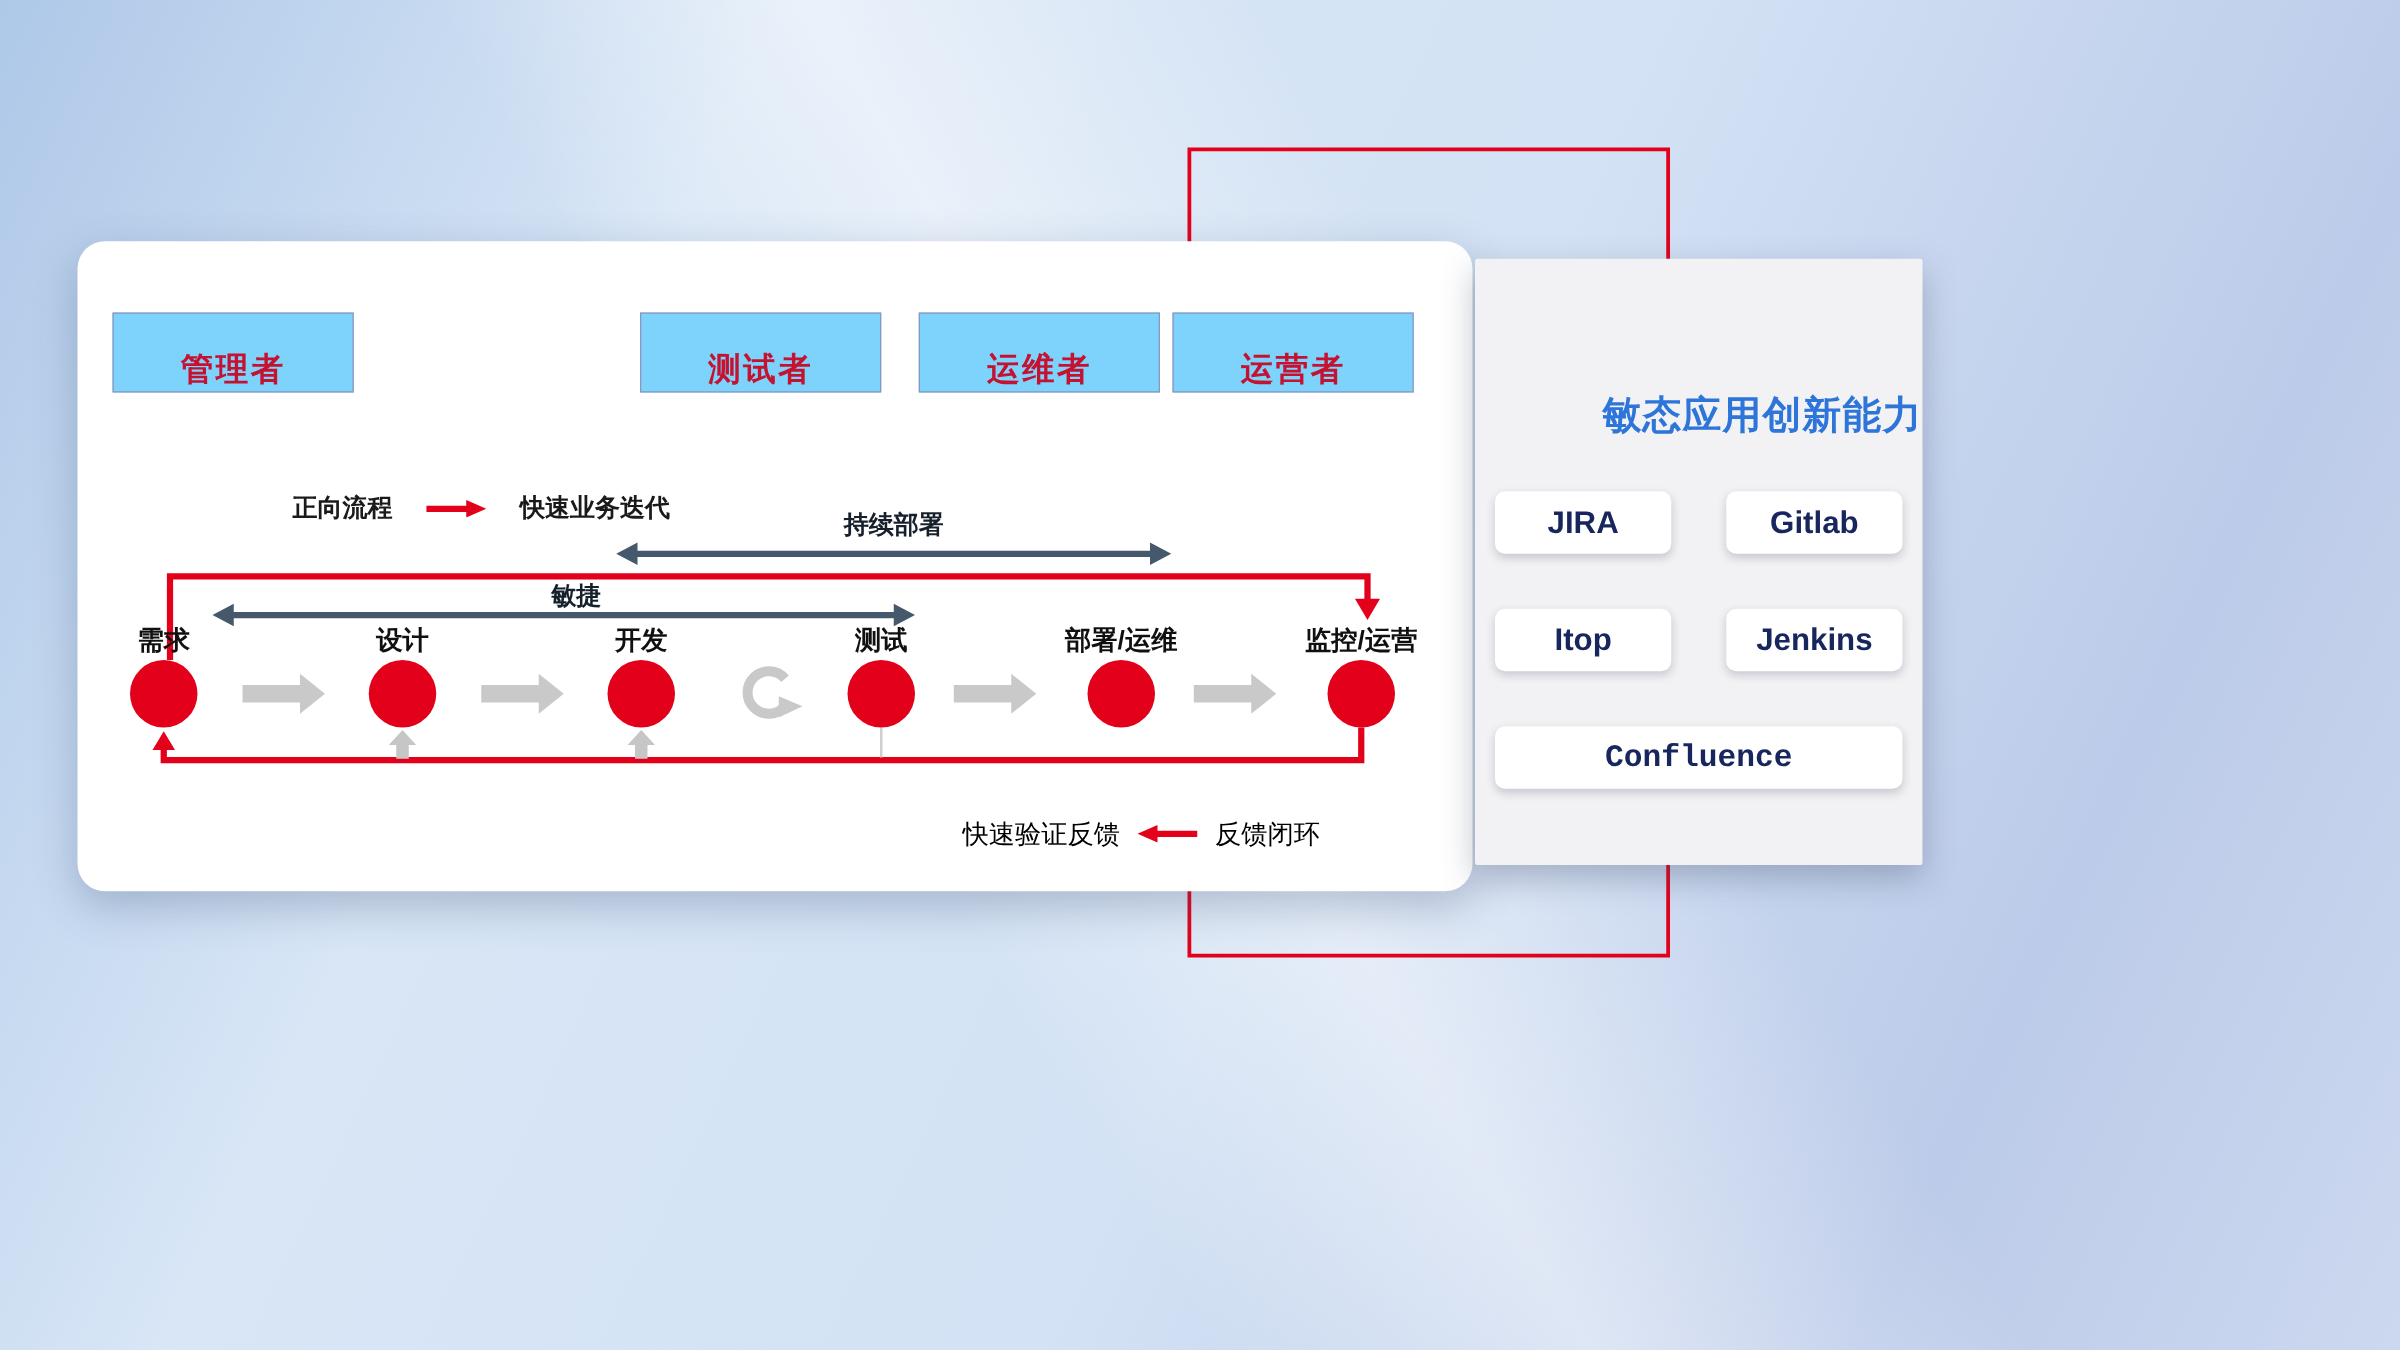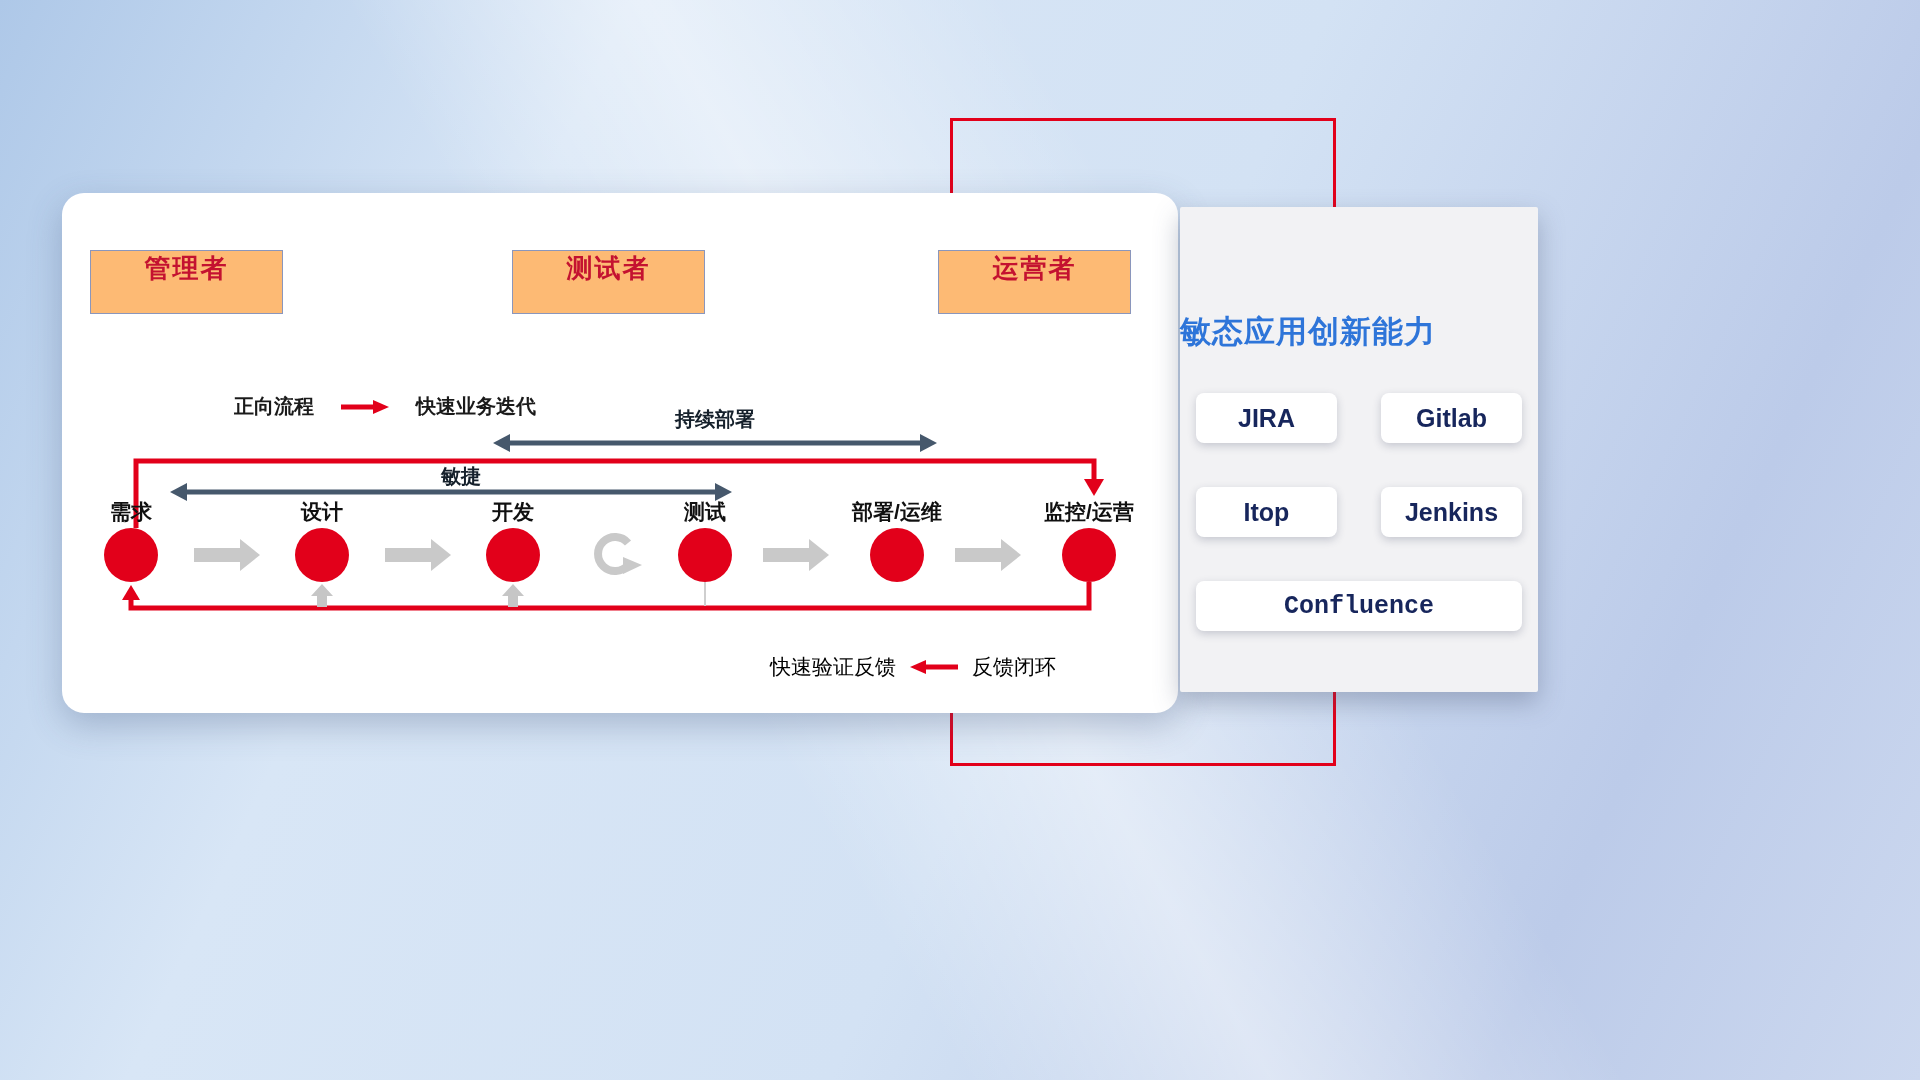--- a/index.html
+++ b/index.html
@@ -22,22 +22,22 @@
     border:3px solid #e2001a;z-index:1;
   }
   
   .card{
     position:absolute;left:62px;top:193px;width:1116px;height:520px;
     background:#ffffff;border-radius:22px;z-index:2;
     box-shadow:0 12px 34px rgba(60,80,120,.30);
   }
   .role-box{
     position:absolute;top:57px;width:191px;height:62px;
-    border:1.5px solid #8a96bc;background:#fdba74;
-    display:flex;align-items:flex-start;justify-content:center;
+    border:1.5px solid #8a96bc;background:#7dd3fc;
+    display:flex;align-items:flex-end;justify-content:center;
   }
   .role-box span{
     color:#c41230;font-size:26px;font-weight:bold;letter-spacing:2px;
   }
   .headline{
     position:absolute;left:48px;top:138px;margin:0;width:1030px;
     font-size:23px;font-weight:bold;color:#141414;letter-spacing:1px;white-space:nowrap;
   }
   .legend-forward{
     position:absolute;left:172px;top:200px;display:flex;align-items:center;gap:27px;
@@ -61,21 +61,21 @@
   .panel{
     position:absolute;left:1180px;top:207px;width:358px;height:485px;
     background:#f2f2f4;z-index:3;border-radius:2px;
     box-shadow:0 10px 26px rgba(70,80,110,.35);
   }
   .panel-title1{
     position:absolute;left:0;top:36px;width:100%;text-align:center;
     color:#2e75d9;font-size:33px;font-weight:bold;letter-spacing:3px;
   }
   .panel-title2{
-    position:absolute;left:0;top:104px;width:100%;text-align:left;
+    position:absolute;left:0;top:104px;width:100%;text-align:right;
     color:#2e75d9;font-size:31px;font-weight:bold;letter-spacing:1px;
   }
   .tools{
     position:absolute;left:16px;top:186px;width:326px;
     display:grid;grid-template-columns:1fr 1fr;column-gap:26px;row-gap:31px;gap:44px;
   }
   .tool-chip{
     height:50px;background:#ffffff;border-radius:8px;
     box-shadow:0 3px 8px rgba(40,50,80,.22);
     display:flex;align-items:center;justify-content:center;
@@ -90,20 +90,23 @@
 
   <div class="red-frame"></div>
 
   <section class="card">
 
     <div class="role-box" style="left:28px">
         <span>管理者</span>
       </div>
     <div class="role-box" style="left:450px">
         <span>测试者</span>
+      </div>
+    <div class="role-box" style="left:673px">
+        <span>运维者</span>
       </div>
     <div class="role-box" style="left:876px">
         <span>运营者</span>
       </div>
 
 
     <div class="legend-forward">
       <span class="lg-label">正向流程</span>
       <svg width="48" height="14" viewBox="0 0 48 14">
         <line x1="0" y1="7" x2="34" y2="7" stroke="#e2001a" stroke-width="5"></line>

